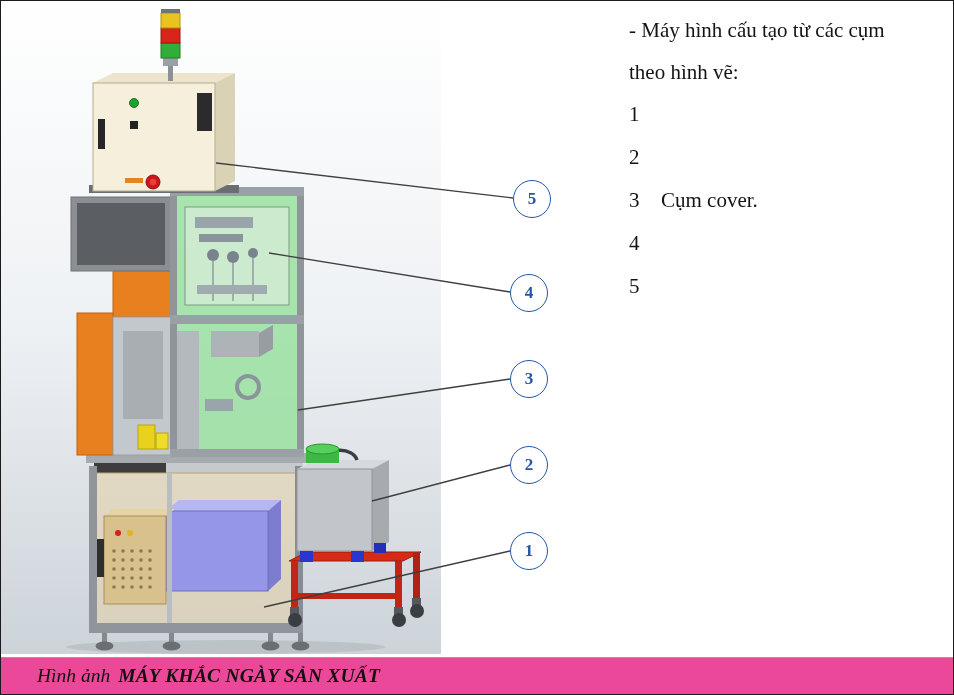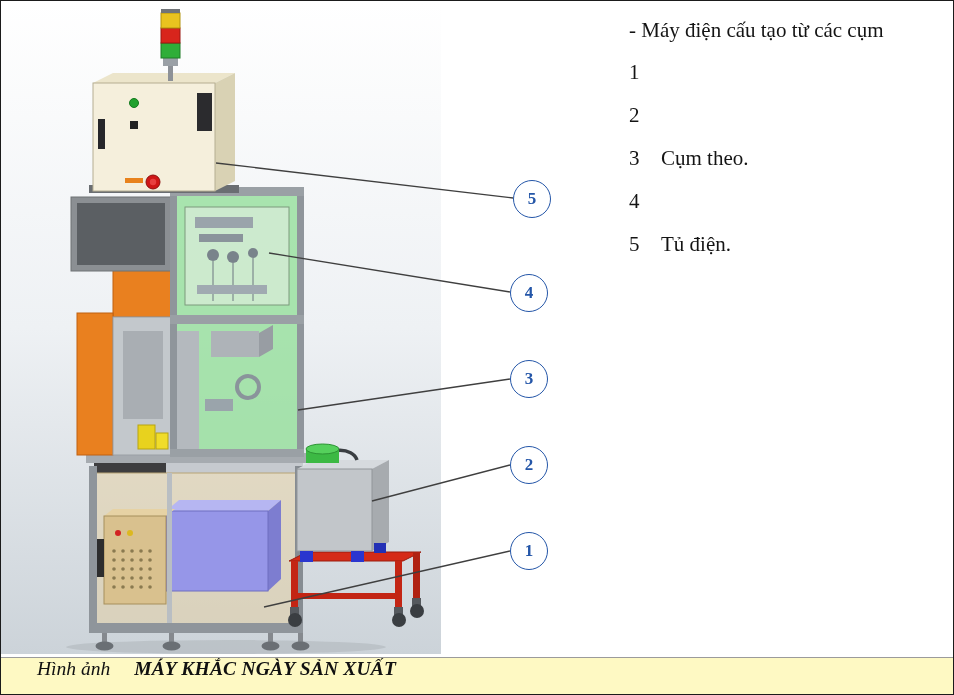--- a/index.html
+++ b/index.html
@@ -32,26 +32,26 @@
     color:#141414; font-size:21px;
   }
   .intro-line { margin:0; line-height:42px; }
   .part-row { display:flex; line-height:43px; }
   .part-num { width:32px; flex:0 0 32px; }
   .part-label { flex:1; }
 
   .caption-bar {
     position:absolute; left:0; right:0; bottom:0; height:36px;
     border-top:1px solid #9b9b9b;
-    display:flex; 
+    display:flex; align-items:center;
     padding-left:36px;
     font-size:19.5px; font-style:italic; color:#111;
-    background:#fef9c3;
-  }
-  .cap-title { font-weight:bold; margin-left:24px; letter-spacing:0.2px; }
+    background:#ec4899;
+  }
+  .cap-title { font-weight:bold; margin-left:8px; letter-spacing:0.2px; }
 </style>
 </head>
 <body>
 
 <div class="page">
 
   <div class="figure-area">
     <svg viewBox="0 0 610 656" width="610" height="656">
       <defs>
         <linearGradient id="bgGrad" x1="0" y1="0" x2="0" y2="1">
@@ -249,38 +249,38 @@
     </div>
     <div class="callout" style="left:509px; top:445px;">
       <span>2</span>
     </div>
     <div class="callout" style="left:509px; top:531px;">
       <span>1</span>
     </div>
   </div>
 
   <div class="text-panel">
-    <p class="intro-line">- Máy điện cấu tạo từ các cụm</p>
+    <p class="intro-line">- Máy hình cấu tạo từ các cụm</p>
+    <p class="intro-line">theo hình vẽ:</p>
 
     <div class="part-row">
       <span class="part-num">1</span>
     </div>
     <div class="part-row">
       <span class="part-num">2</span>
     </div>
     <div class="part-row">
       <span class="part-num">3</span>
-      <span class="part-label">Cụm theo.</span>
+      <span class="part-label">Cụm cover.</span>
     </div>
     <div class="part-row">
       <span class="part-num">4</span>
     </div>
     <div class="part-row">
       <span class="part-num">5</span>
-      <span class="part-label">Tủ điện.</span>
     </div>
   </div>
 
   <div class="caption-bar">
     <span class="cap-prefix">Hình ảnh</span>
     <span class="cap-title">MÁY KHẮC NGÀY SẢN XUẤT</span>
   </div>
 
 </div>
 

